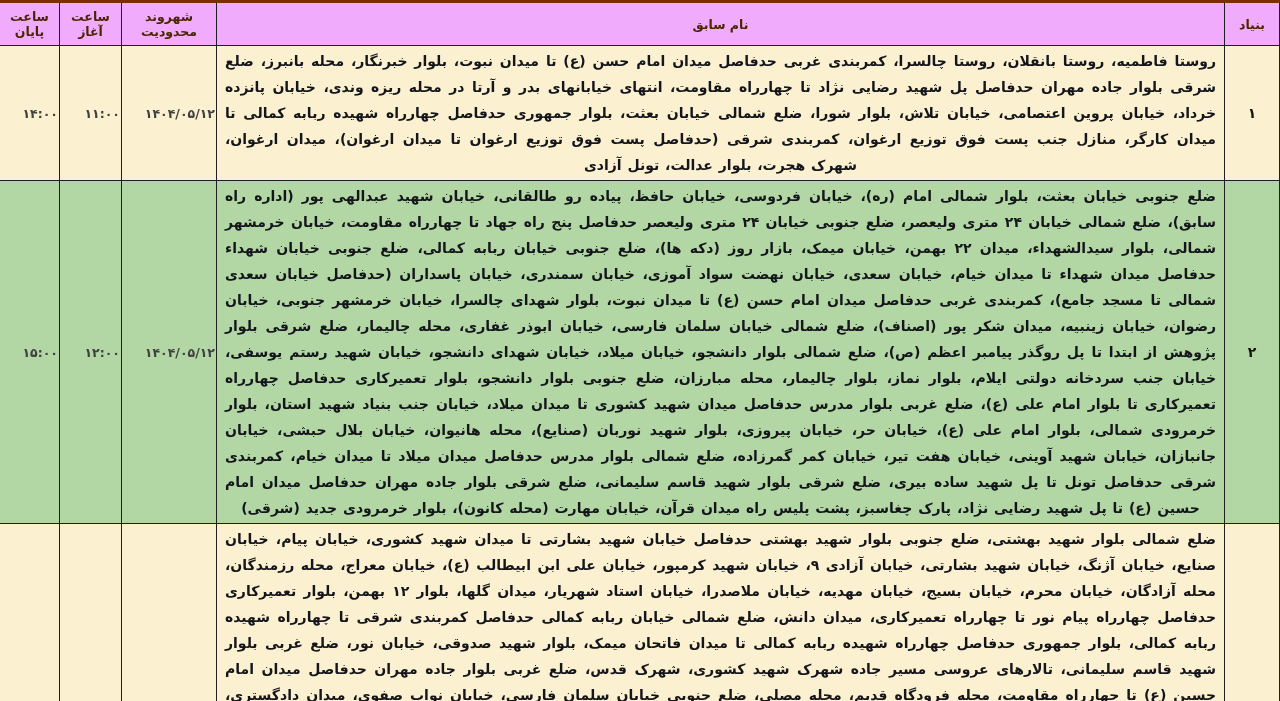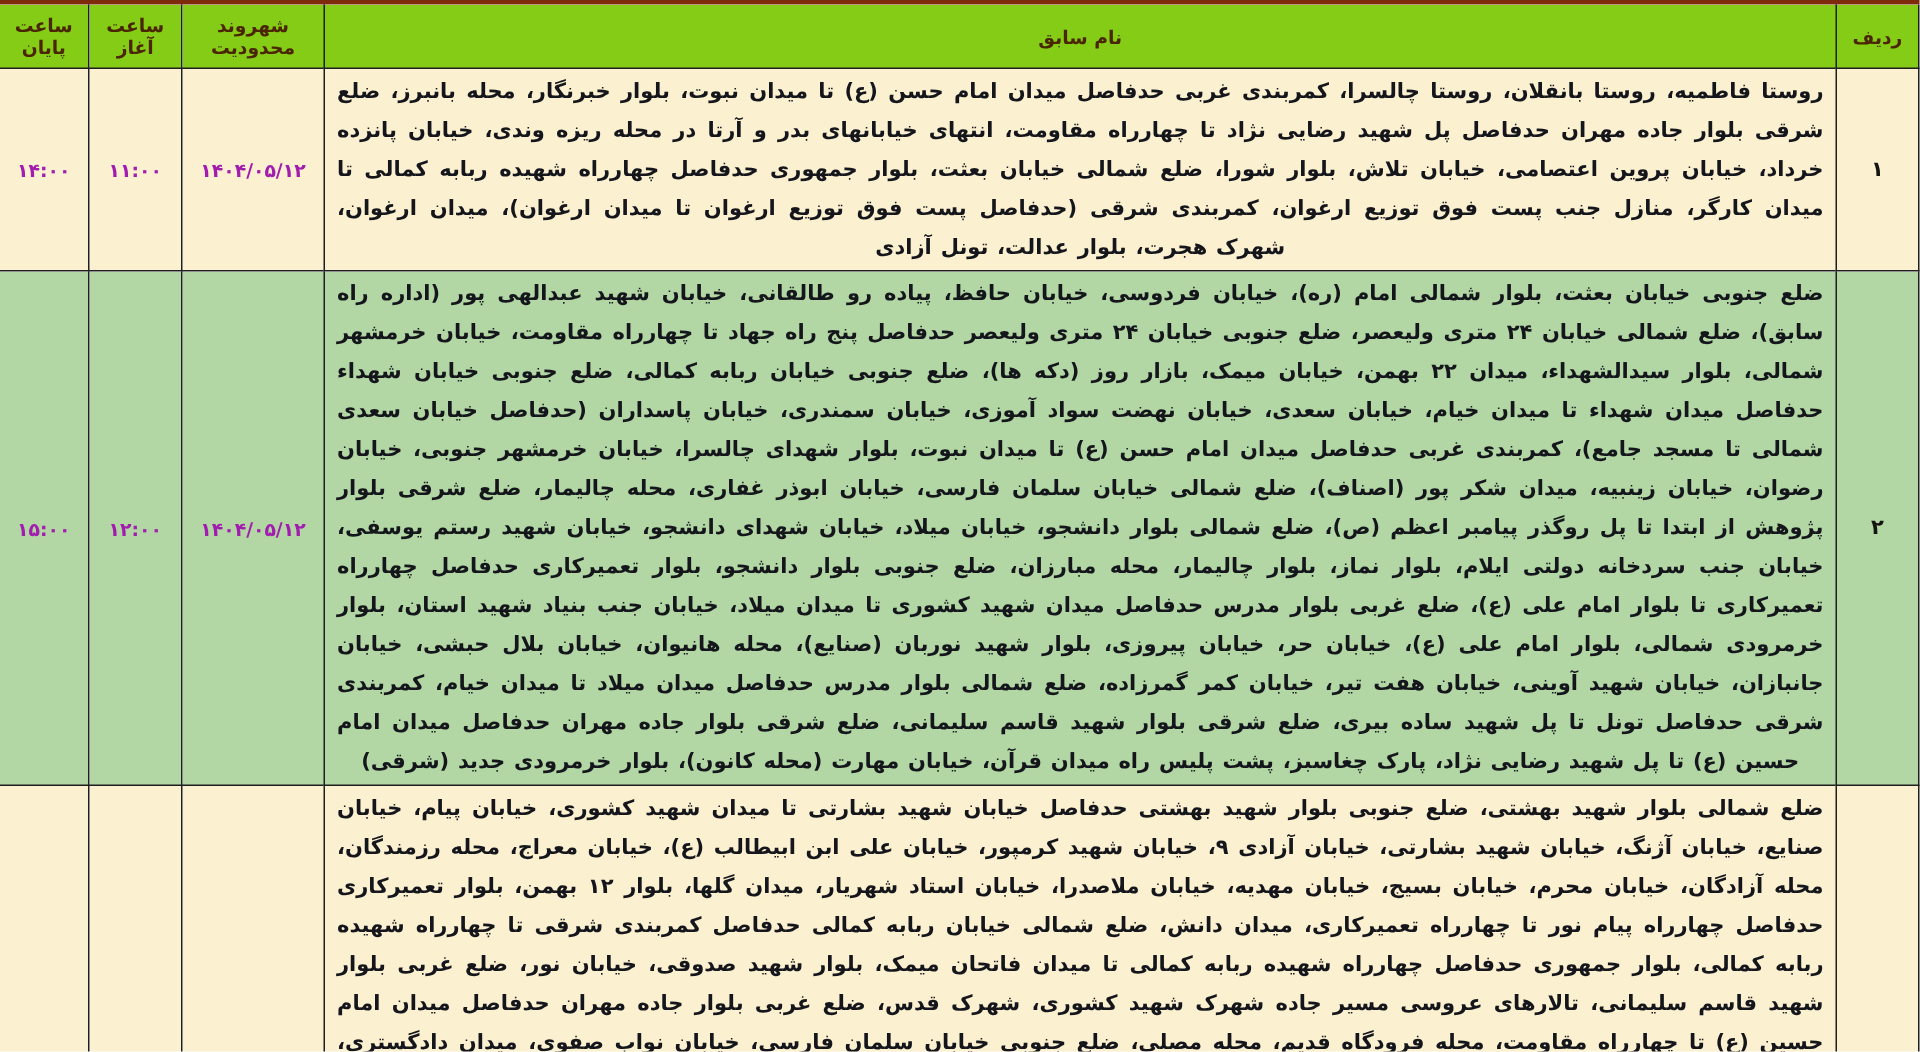--- a/index.html
+++ b/index.html
@@ -9,53 +9,53 @@
     direction:rtl;border:1px solid #1f1f1f;border-top:3px solid #7d2b0b;
   }
   col.c-rowno{width:55px;}
   col.c-name{width:1008px;}
   col.c-date{width:95px;}
   col.c-start{width:62px;}
   col.c-end{width:60px;}
   th,td{border:1px solid #1f1f1f;overflow:hidden;vertical-align:middle;}
   thead tr{height:44px;}
   th{
-    background:#84cc16;color:#4a2500;font-weight:bold;font-size:12.5px;
+    background:#f0abfc;color:#4a2500;font-weight:bold;font-size:12.5px;
     text-align:center;padding:0 2px;
   }
   tr.row-1{height:103px;}
   tr.row-2{height:249px;}
   tr.row-3{height:250px;}
   .light{background:#fbf0d0;}
   .green{background:#b2d7a4;}
   td.name-cell{
     padding:2px 8px;color:#14161c;font-weight:bold;font-size:14px;line-height:26px;
     text-align:justify;text-align-last:center;word-spacing:1px;
   }
   td.num-cell{
-    color:#a21caf;font-weight:bold;font-size:12.5px;text-align:center;white-space:nowrap;
+    color:#404040;font-weight:bold;font-size:12.5px;white-space:nowrap;
   }
   td.rowno-cell{
     color:#15150f;font-weight:bold;font-size:14px;text-align:center;
   }
 </style>
 </head>
 <body>
 
 <table class="schedule">
   <colgroup>
     <col class="c-rowno">
     <col class="c-name">
     <col class="c-date">
     <col class="c-start">
     <col class="c-end">
   </colgroup>
   <thead>
     <tr>
-      <th>ردیف</th>
+      <th>بنیاد</th>
       <th>نام سابق</th>
       <th>شهروند محدودیت</th>
       <th>ساعت آغاز</th>
       <th>ساعت پایان</th>
     </tr>
   </thead>
   <tbody>
     <tr class="row-1 light">
       <td class="rowno-cell">۱</td>
       <td class="name-cell">روستا فاطمیه، روستا بانقلان، روستا چالسرا، کمربندی غربی حدفاصل میدان امام حسن (ع) تا میدان نبوت، بلوار خبرنگار، محله بانبرز، ضلع شرقی بلوار جاده مهران حدفاصل پل شهید رضایی نژاد تا چهارراه مقاومت، انتهای خیابانهای بدر و آرتا در محله ریزه وندی، خیابان پانزده خرداد، خیابان پروین اعتصامی، خیابان تلاش، بلوار شورا، ضلع شمالی خیابان بعثت، بلوار جمهوری حدفاصل چهارراه شهیده ربابه کمالی تا میدان کارگر، منازل جنب پست فوق توزیع ارغوان، کمربندی شرقی (حدفاصل پست فوق توزیع ارغوان تا میدان ارغوان)، میدان ارغوان، شهرک هجرت، بلوار عدالت، تونل آزادی</td>

